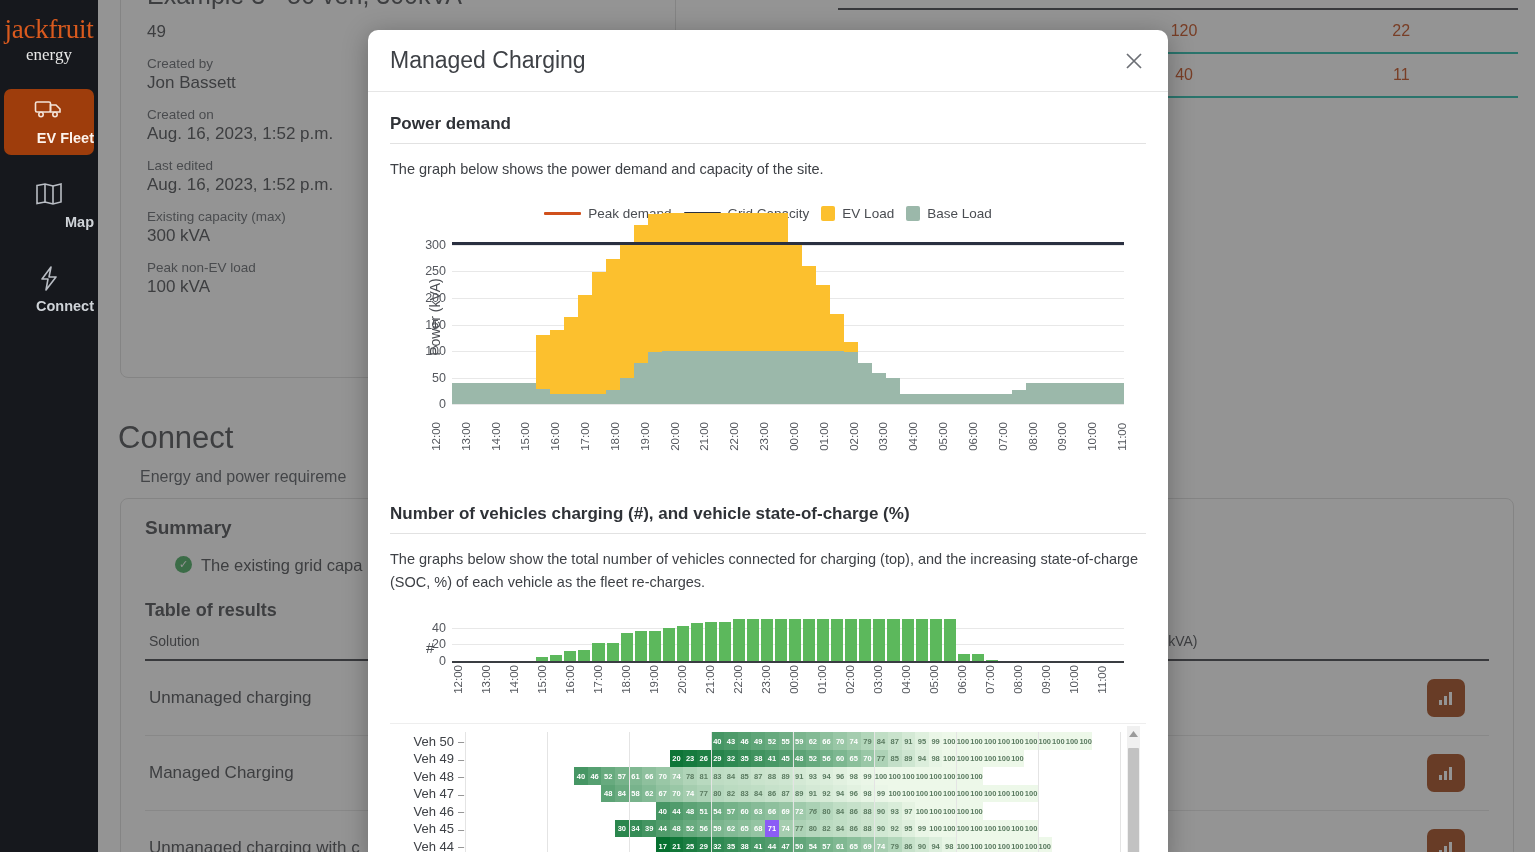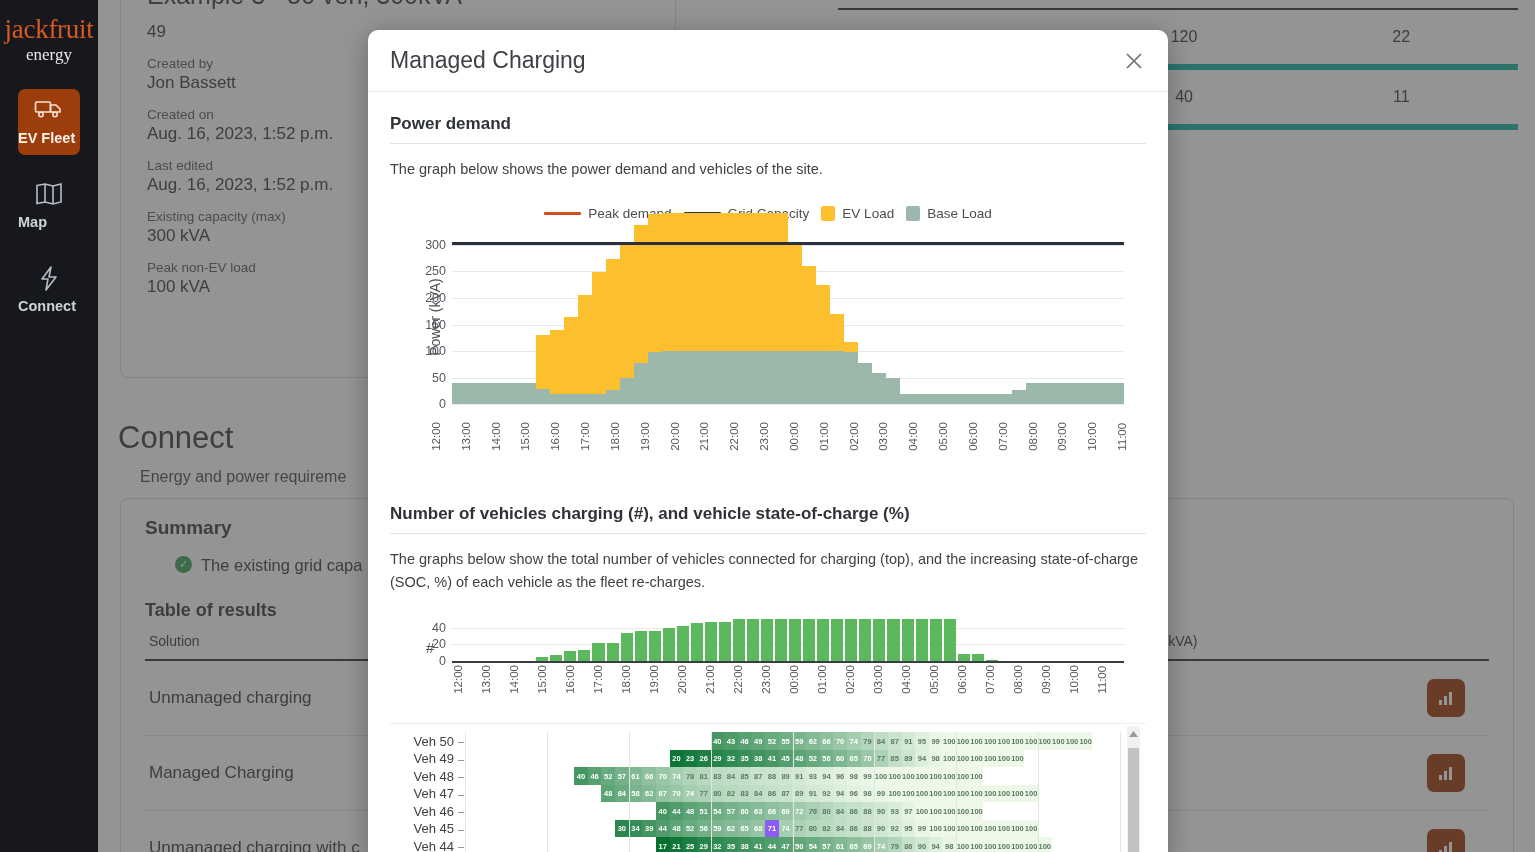--- a/index.html
+++ b/index.html
@@ -21,21 +21,21 @@
     position: absolute; left: 0; top: 0; width: 98px; height: 852px;
     background: #16181d; z-index: 60;
     display: flex; flex-direction: column; align-items: center;
   }
   .brand { margin-top: 16px; text-align: center; }
   .brand-main { font-family: "Liberation Serif", serif; font-size: 27px;
                 color: #d95a1e; line-height: 1; letter-spacing: -0.3px; }
   .brand-sub { font-family: "Liberation Serif", serif; font-size: 17px;
                color: #e8e8e8; line-height: 1.4; }
   .nav { margin-top: 22px; width: 100%; display: flex; flex-direction: column; align-items: center; }
-  .nav-item { width: 62px; padding: 9px 0 8px; border-radius: 7px; text-align: left;
+  .nav-item { width: 90px; padding: 9px 0 8px; border-radius: 7px; text-align: right;
               margin-bottom: 18px; cursor: pointer; }
   .nav-item.active { background: #9e3d0c; }
   .nav-icon { display: block; height: 26px; margin-bottom: 5px; }
   .nav-icon svg { display: block; margin: 0 auto; }
   .nav-label { font-size: 14.5px; color: #cfd3d8; font-weight: 600; }
   .nav-item.active .nav-label { color: #fdf3ec; }
   .logout { position: absolute; bottom: 8px; width: 100%; text-align: center; cursor: pointer; }
   .logout-sep { width: 66px; height: 1px; background: #4a4e55; margin: 0 auto 12px; }
   .logout-label { font-size: 14.5px; color: #cfd3d8; font-weight: 600; margin-top: 4px; }
 
@@ -49,22 +49,22 @@
   .field-title { font-size: 25px; color: #3e4146; margin-bottom: 12px; }
   .field-label { font-size: 13.5px; color: #5a5e64; margin-bottom: 2px; }
   .field-value { font-size: 17px; color: #3e4146; }
 
   
   .top-table { position: absolute; left: 838px; top: -24px; width: 680px; z-index: 10; }
   .top-table table { width: 100%; border-collapse: collapse; }
   .top-table th { font-size: 14px; font-weight: 400; color: #3e4146;
                   padding: 6px 4px 10px; text-align: center; border-bottom: 2px solid #33373d; }
   .top-table th:first-child { text-align: left; }
-  .top-table td { font-size: 16px; color: #404040; padding: 18px 4px; text-align: center;
-                  border-bottom: 6px solid #14b8a6; }
+  .top-table td { font-size: 16px; color: #c2410c; padding: 12px 4px; text-align: center;
+                  border-bottom: 2px solid #14b8a6; }
   .top-table td:first-child { text-align: left; }
 
   
   .outputs-h { position: absolute; left: 118px; top: 420px; z-index: 10; }
   .outputs-title { font-size: 31px; color: #3e4146; }
   .outputs-sub { font-size: 16px; color: #4d5157; margin: 12px 0 0 22px; }
 
   
   .results-card {
     position: absolute; left: 120px; top: 498px; width: 1394px; height: 380px;
@@ -333,21 +333,21 @@
       <button class="modal-close">
         <svg width="20" height="20" viewBox="0 0 20 20" stroke="#6c6f75" stroke-width="1.7">
             <path d="M3 3 L17 17 M17 3 L3 17"></path>
           </svg>
       </button>
     </div>
 
     <div class="modal-body">
 
       <div class="sec-h">Power demand</div>
-      <div class="sec-p">The graph below shows the power demand and vehicles of the site.</div>
+      <div class="sec-p">The graph below shows the power demand and capacity of the site.</div>
 
       <div class="legend">
         <div class="lg">
           <span class="lg-line" id="lgl0" style="background: rgb(208, 80, 28);"></span>
           <span>Peak demand</span>
         </div>
         <div class="lg">
           <span class="lg-line" id="lgl1" style="background: rgb(42, 48, 64);"></span>
           <span>Grid Capacity</span>
         </div>

